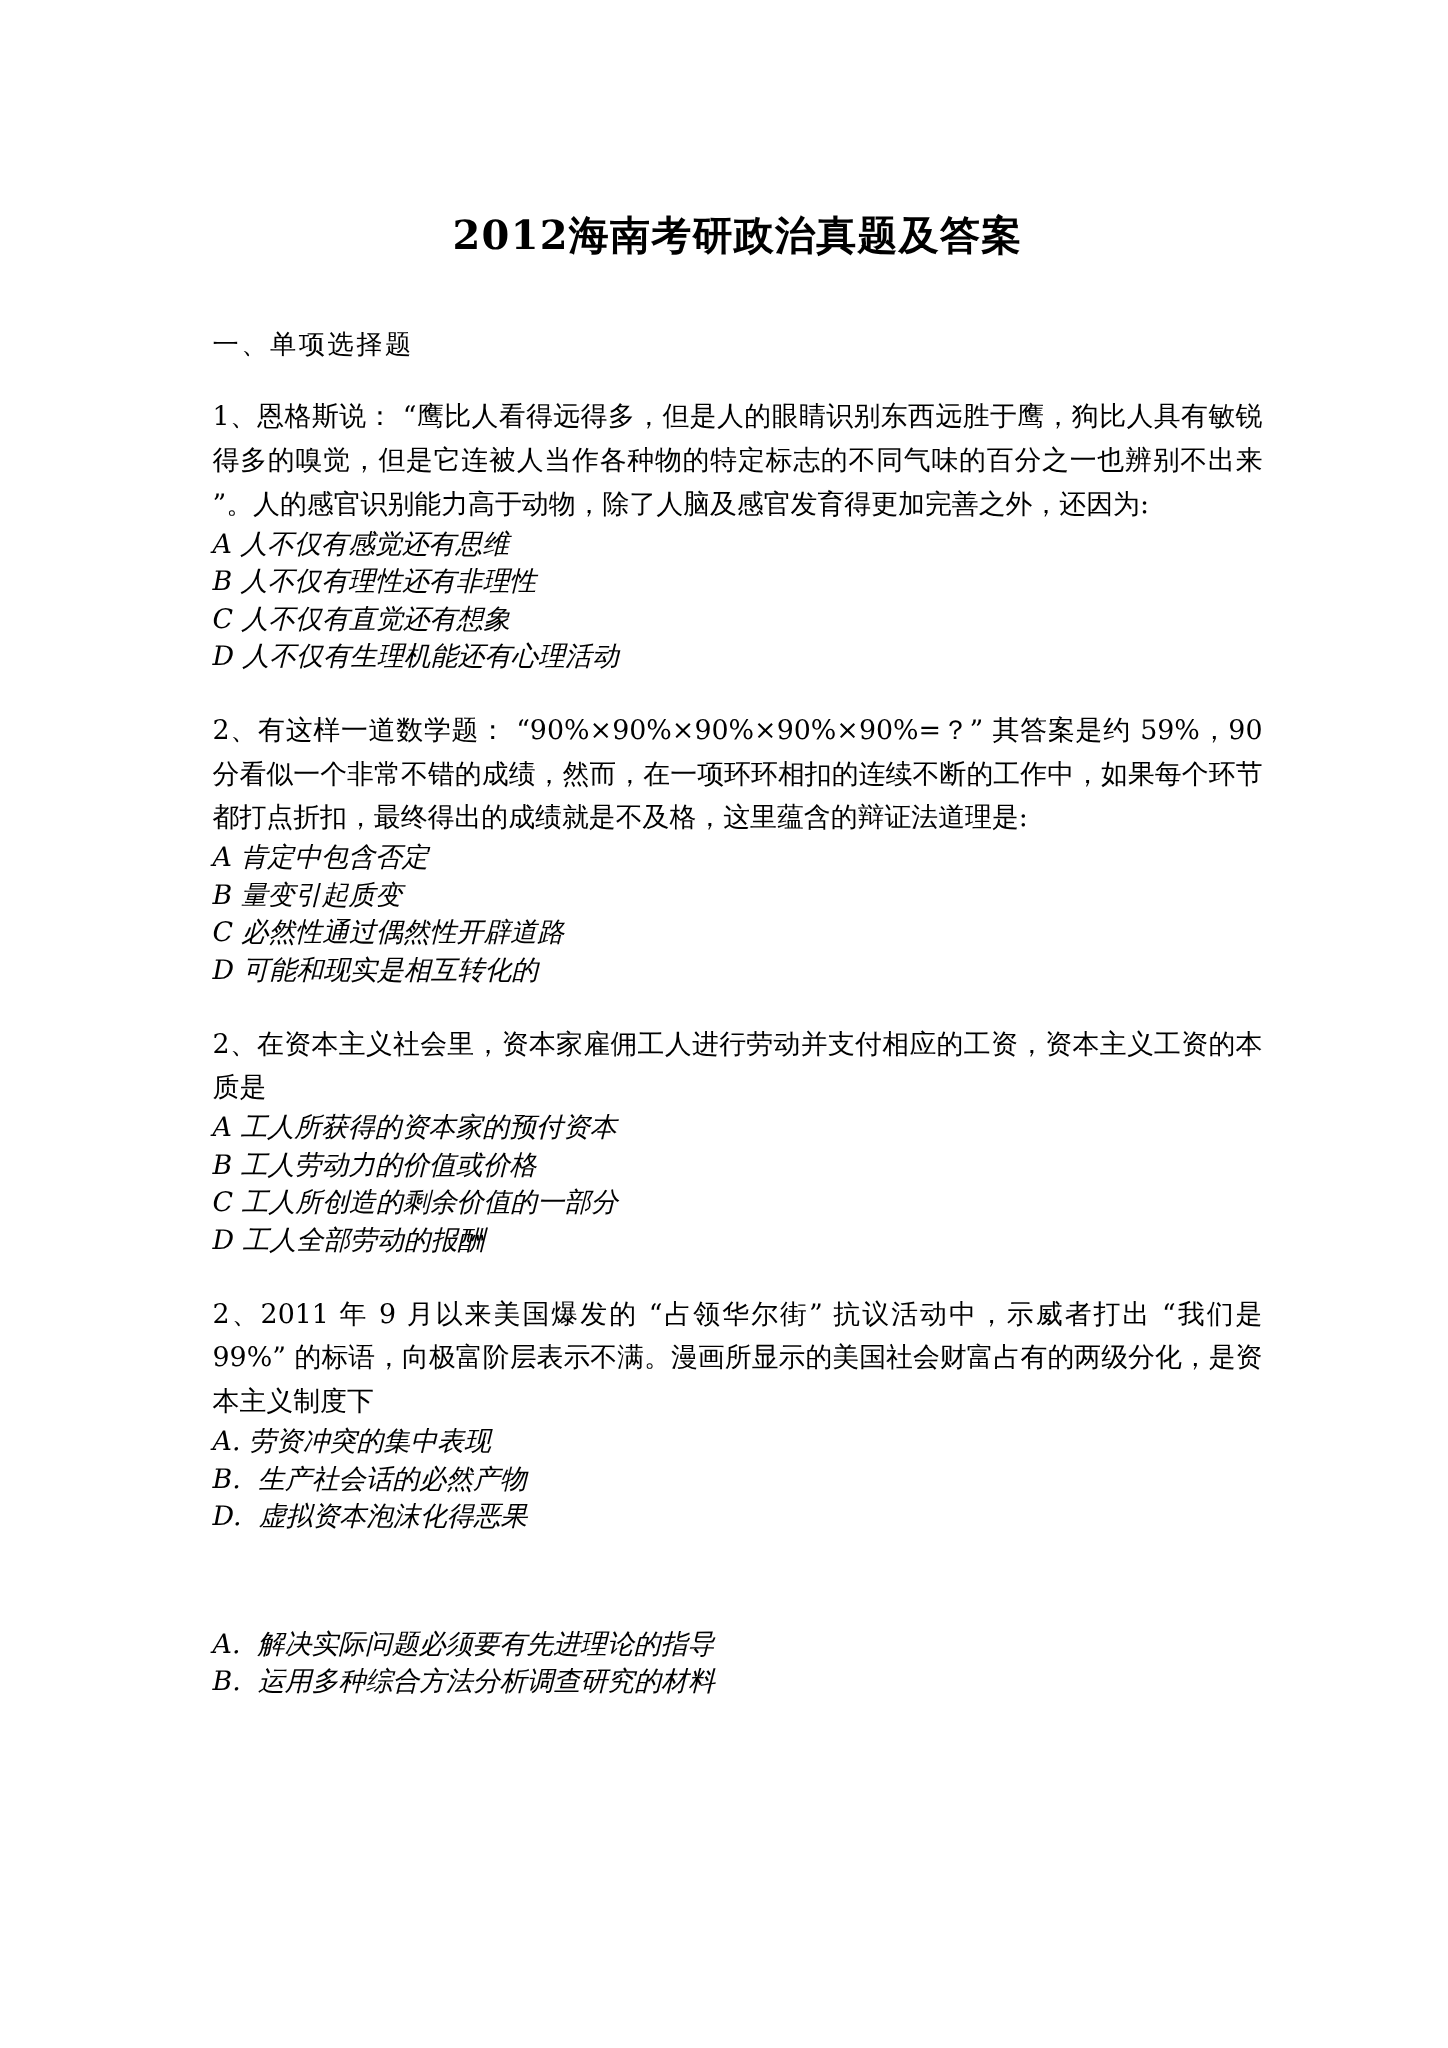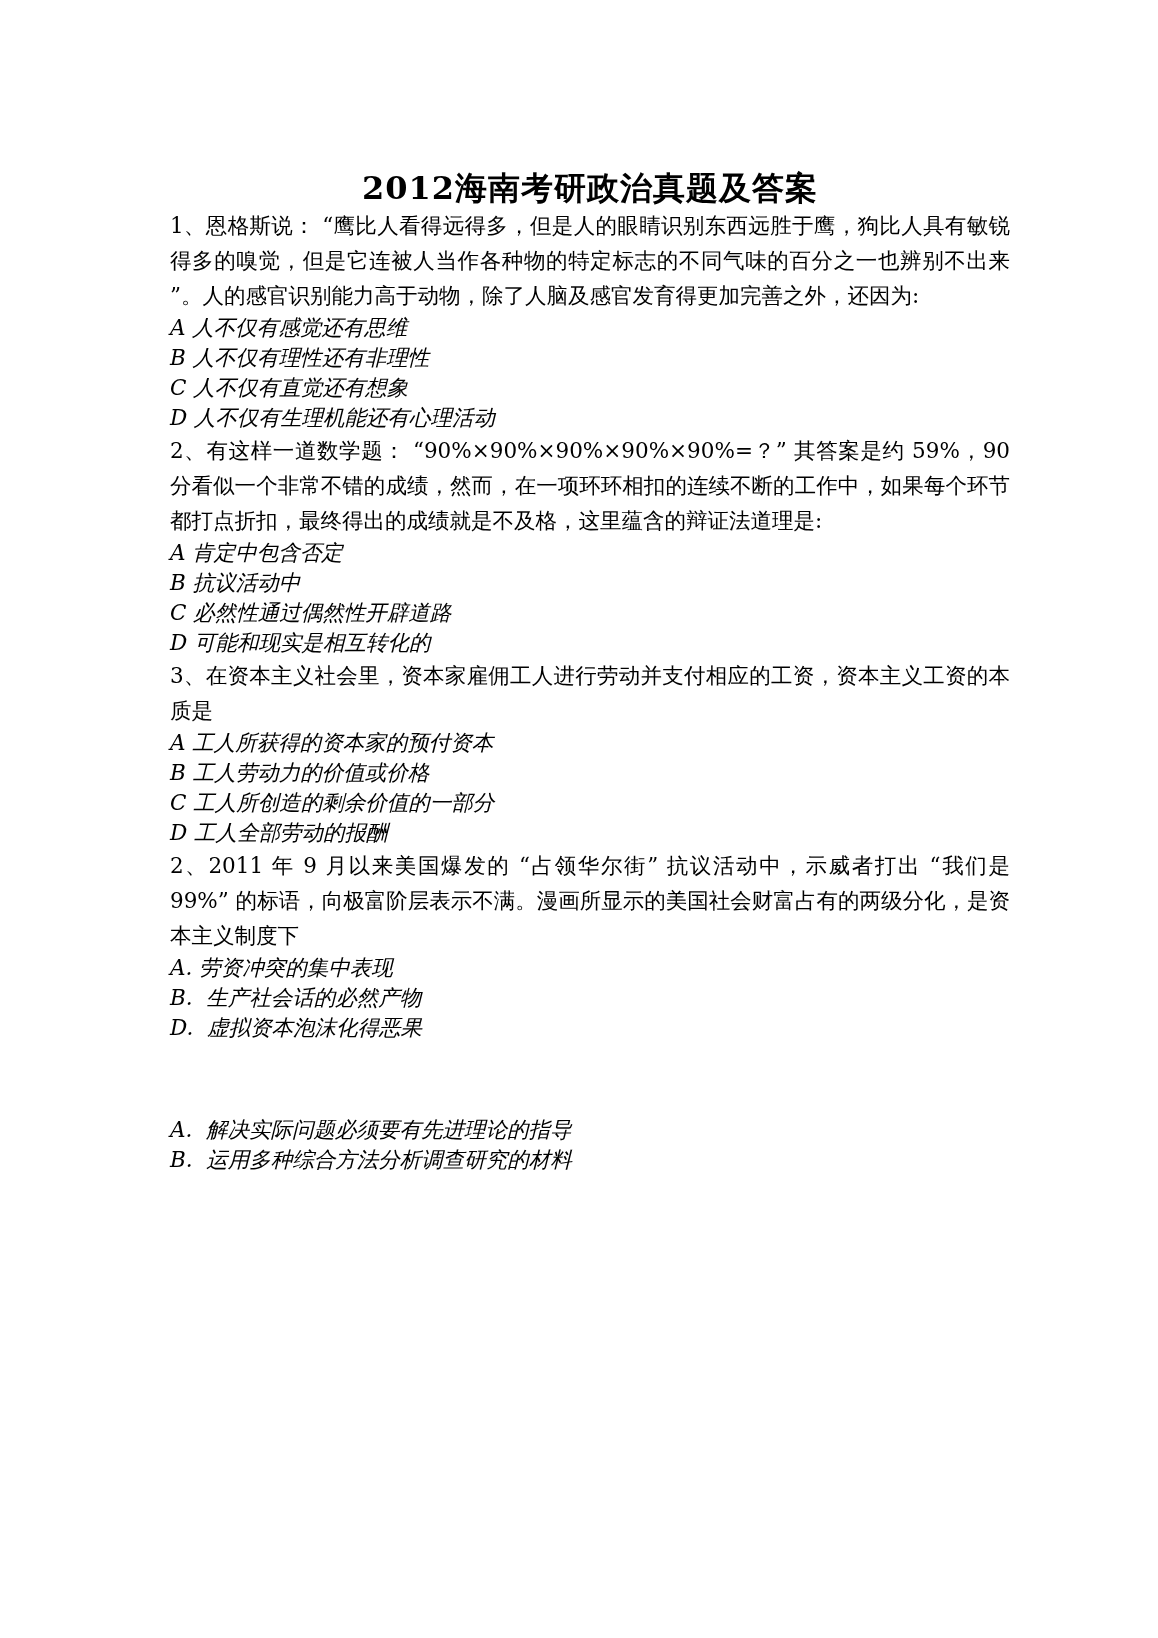--- a/index.html
+++ b/index.html
@@ -28,20 +28,21 @@
     white-space: pre-wrap;
   }
   .section-heading {
     margin-top: 52px;
     font-size: 21px;
     line-height: 30px;
     letter-spacing: 2px;
     white-space: pre-wrap;
   }
   .question {
+    margin-top: 26px;
   }
   .question.gap-large {
     margin-top: 72px;
   }
   .stem {
     margin: 0;
     font-size: 21.5px;
     line-height: 35px;
     text-align: justify;
     white-space: pre-wrap;
@@ -54,39 +55,40 @@
     font-style: italic;
   }
 </style>
 </head>
 <body>
 
 <div class="page">
 
   <h1 class="doc-title">2012海南考研政治真题及答案</h1>
 
+  <div class="section-heading">一、单项选择题</div>
 
   <div class="question">
     <p class="stem">1、恩格斯说： “鹰比人看得远得多，但是人的眼睛识别东西远胜于鹰，狗比人具有敏锐得多的嗅觉，但是它连被人当作各种物的特定标志的不同气味的百分之一也辨别不出来 ”。人的感官识别能力高于动物，除了人脑及感官发育得更加完善之外，还因为:</p>
     <p class="option">A 人不仅有感觉还有思维</p>
     <p class="option">B 人不仅有理性还有非理性</p>
     <p class="option">C 人不仅有直觉还有想象</p>
     <p class="option">D 人不仅有生理机能还有心理活动</p>
   </div>
 
   <div class="question">
     <p class="stem">2、有这样一道数学题： “90%×90%×90%×90%×90%=？” 其答案是约 59%，90 分看似一个非常不错的成绩，然而，在一项环环相扣的连续不断的工作中，如果每个环节都打点折扣，最终得出的成绩就是不及格，这里蕴含的辩证法道理是:</p>
     <p class="option">A 肯定中包含否定</p>
-    <p class="option">B 抗议活动中</p>
+    <p class="option">B 量变引起质变</p>
     <p class="option">C 必然性通过偶然性开辟道路</p>
     <p class="option">D 可能和现实是相互转化的</p>
   </div>
 
   <div class="question">
-    <p class="stem">3、在资本主义社会里，资本家雇佣工人进行劳动并支付相应的工资，资本主义工资的本质是</p>
+    <p class="stem">2、在资本主义社会里，资本家雇佣工人进行劳动并支付相应的工资，资本主义工资的本质是</p>
     <p class="option">A 工人所获得的资本家的预付资本</p>
     <p class="option">B 工人劳动力的价值或价格</p>
     <p class="option">C 工人所创造的剩余价值的一部分</p>
     <p class="option">D 工人全部劳动的报酬</p>
   </div>
 
   <div class="question">
     <p class="stem">2、2011 年 9 月以来美国爆发的 “占领华尔街” 抗议活动中，示威者打出 “我们是 99%” 的标语，向极富阶层表示不满。漫画所显示的美国社会财富占有的两级分化，是资本主义制度下</p>
     <p class="option">A. 劳资冲突的集中表现</p>
     <p class="option">B.  生产社会话的必然产物</p>

